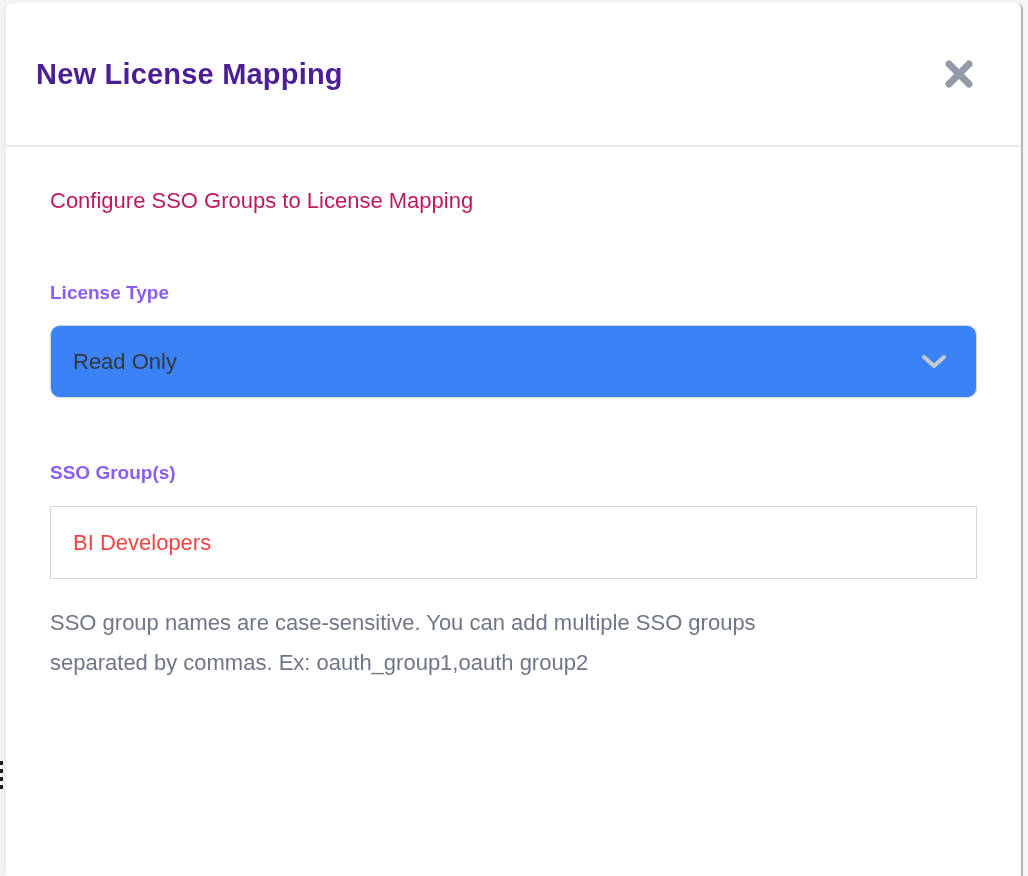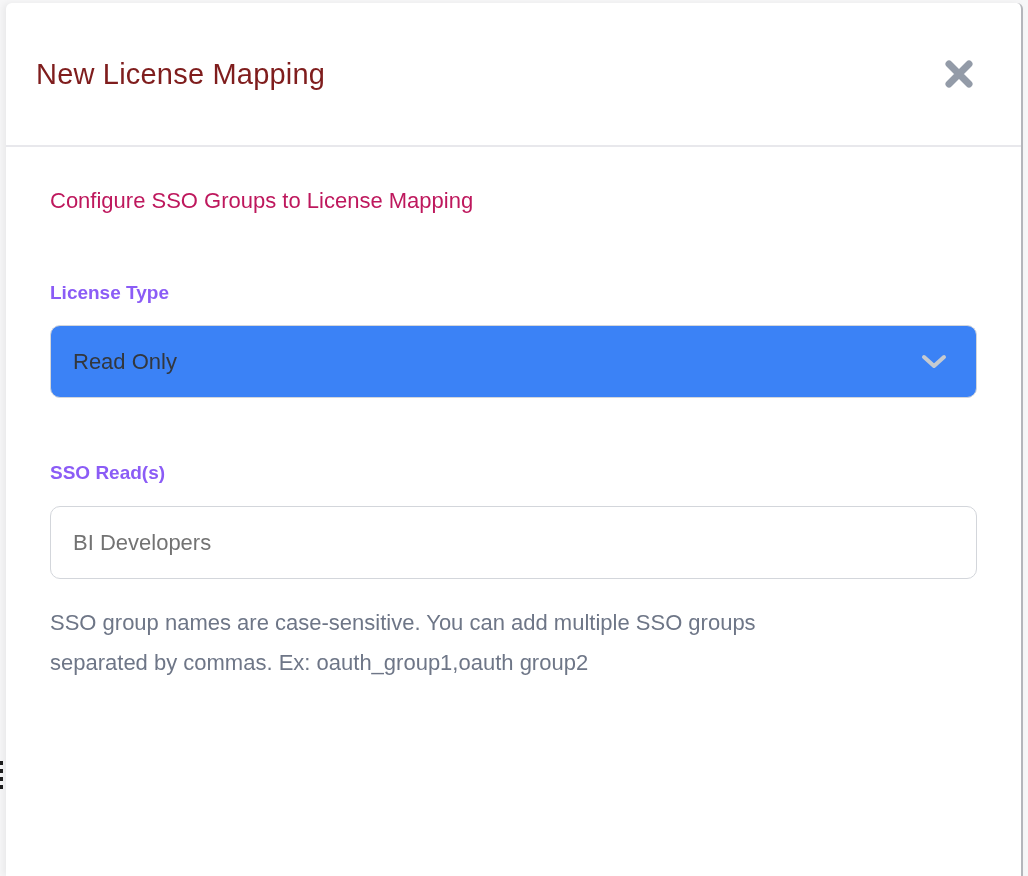--- a/index.html
+++ b/index.html
@@ -30,22 +30,22 @@
   .modal-header {
     height: 144px;
     display: flex;
     align-items: center;
     justify-content: space-between;
     padding: 0 30px;
     border-bottom: 2px solid #e8e8ec;
   }
   .modal-title {
     font-size: 29px;
-    font-weight: 400;
-    color: #7f1d1d;
+    font-weight: 700;
+    color: #4c1d95;
     letter-spacing: 0.2px;
   }
   .close-btn {
     width: 40px; height: 40px;
     display: flex; align-items: center; justify-content: center;
     background: transparent; border: none; cursor: pointer;
     margin-right: 12px;
   }
 
   .modal-body { padding: 40px 45px 0 44px; }
@@ -83,26 +83,26 @@
   }
   .select-chevron {
     position: absolute; right: 28px; top: 50%;
     transform: translateY(-50%);
     display: flex;
   }
 
   .text-input {
     width: 927px; height: 73px;
     border: 1.5px solid #d3d6db;
-    border-radius: 10px;
+    border-radius: 0;
     background: #ffffff;
     padding-left: 22px;
     font-family: "Liberation Sans", "DejaVu Sans", sans-serif;
     font-size: 22px;
-    color: #737373;
+    color: #ef4444;
     outline: none;
     margin-bottom: 24px;
     display: block;
   }
 
   .sso-field .field-label { margin-bottom: 23px; }
 
   .helper-text {
     font-size: 22px;
     line-height: 40px;
@@ -145,21 +145,21 @@
           <span class="select-value">Read Only</span>
           <span class="select-chevron">
             <svg width="28" height="16" viewBox="0 0 28 16">
               <polyline points="4,3 14,12 24,3" stroke="#c6cad0" stroke-width="4" stroke-linecap="round" stroke-linejoin="round" fill="none"></polyline>
             </svg>
           </span>
         </div>
       </div>
 
       <div class="field sso-field">
-        <div class="field-label">SSO Read(s)</div>
+        <div class="field-label">SSO Group(s)</div>
         <input class="text-input" type="text" value="BI Developers" style="">
         <div class="helper-text">
           <div>SSO group names are case-sensitive. You can add multiple SSO groups</div>
           <div>separated by commas. Ex: oauth_group1,oauth group2</div>
         </div>
       </div>
 
     </div>
   </div>
 </div>

